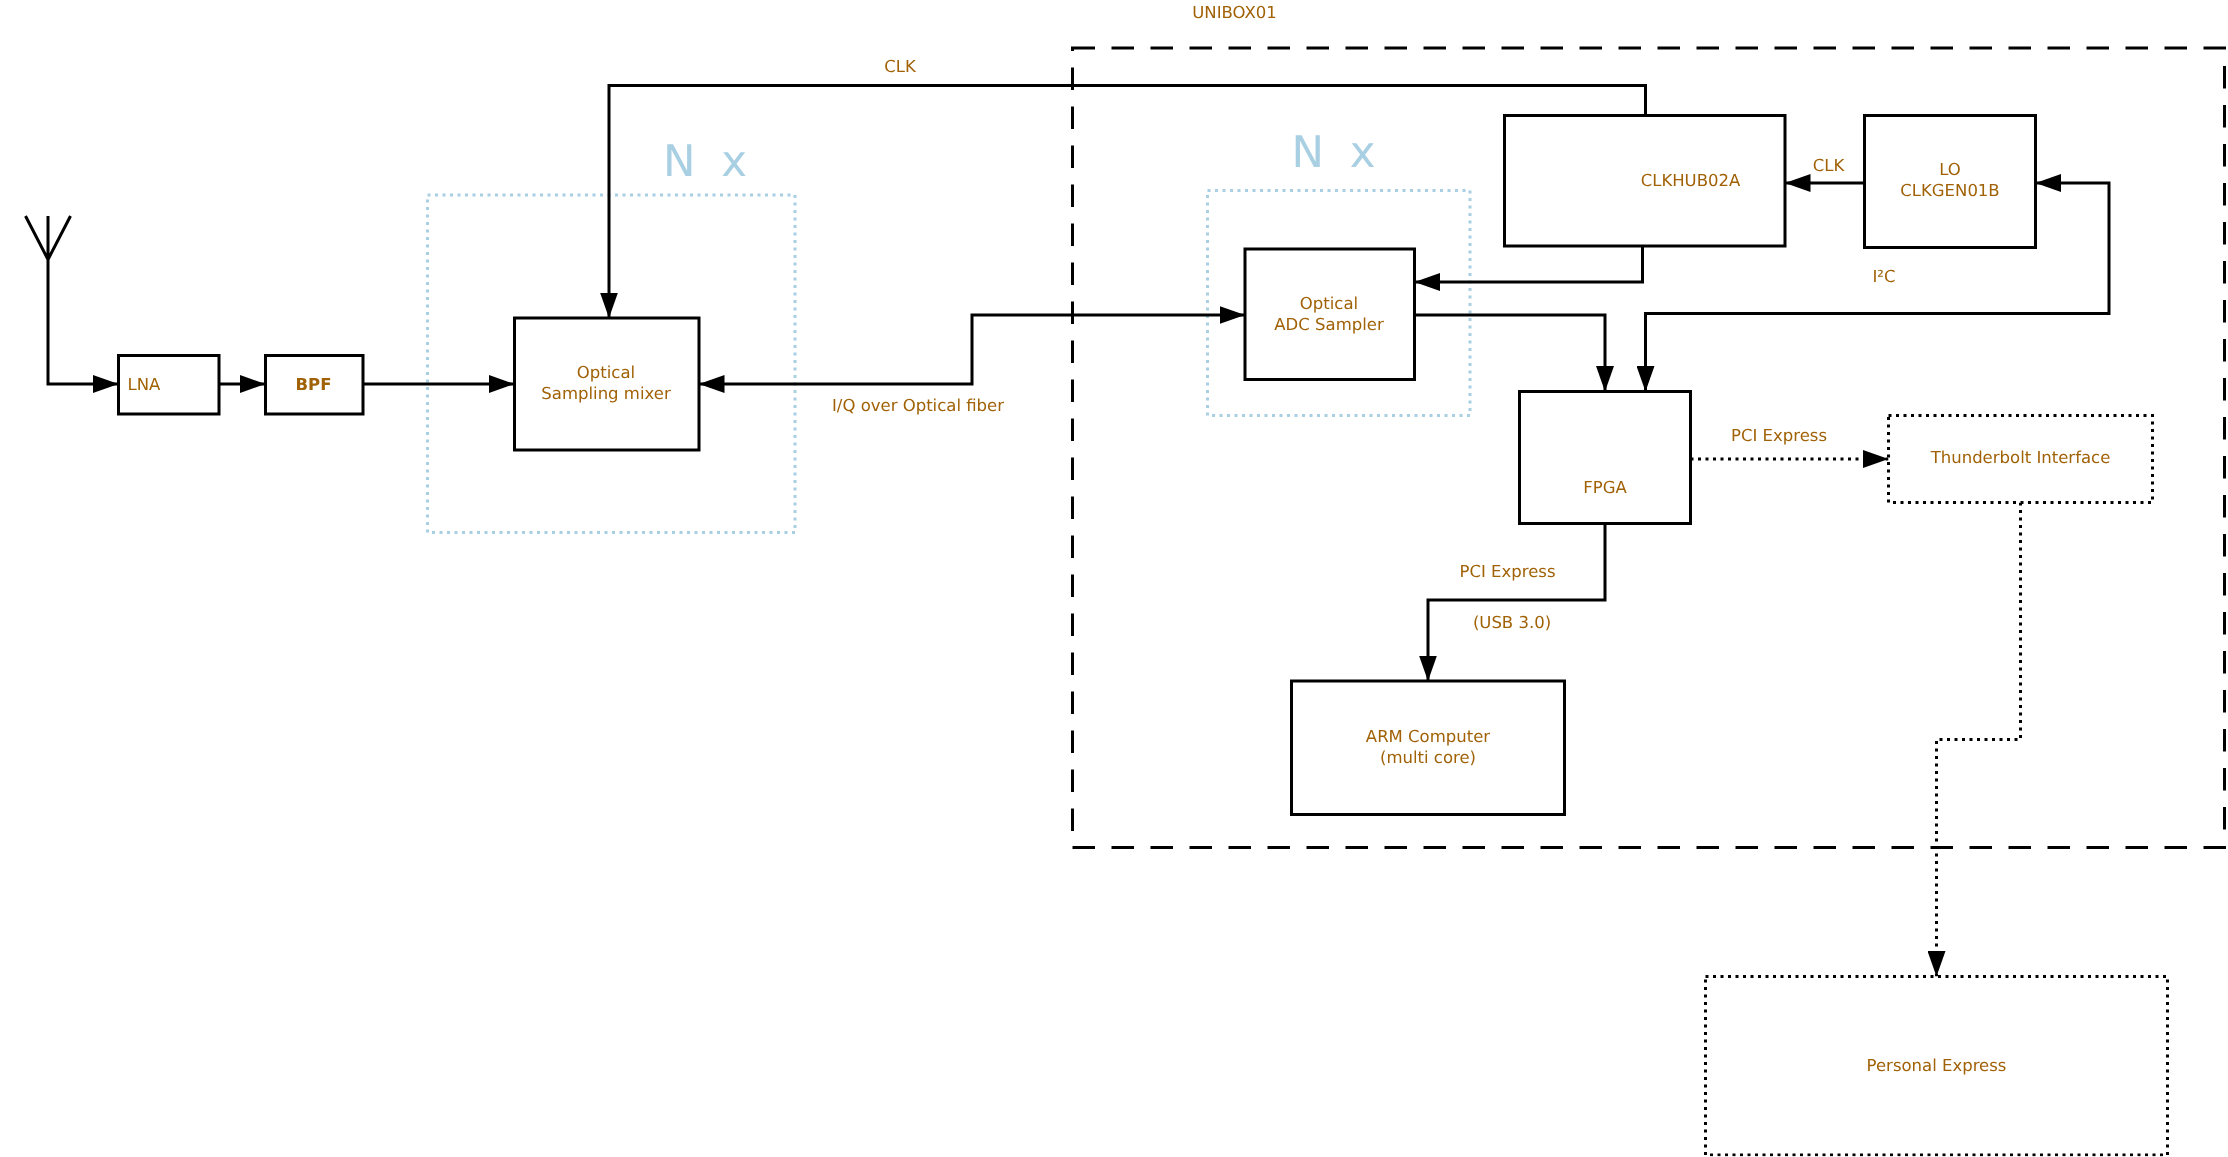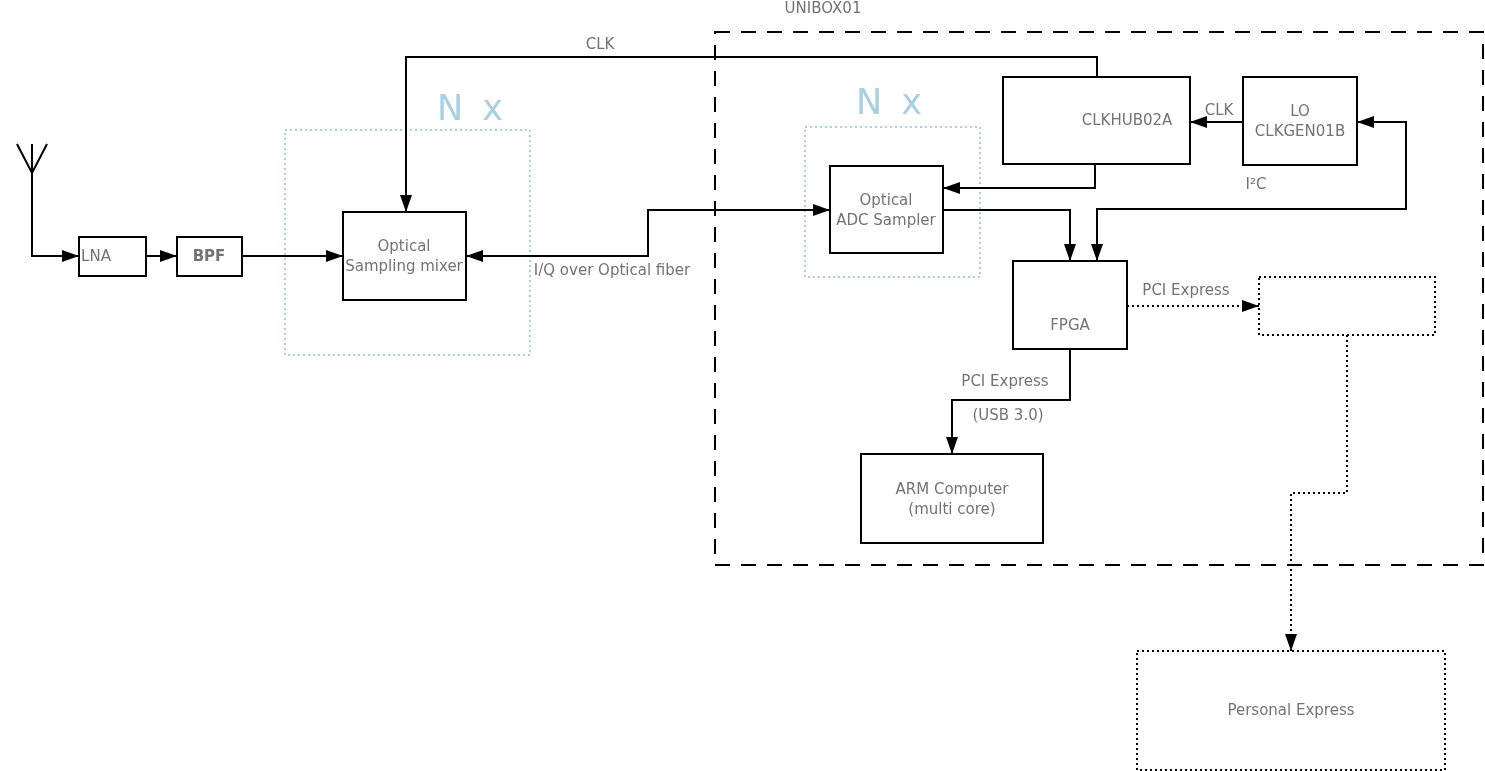--- a/index.html
+++ b/index.html
@@ -18,28 +18,28 @@
     background: #ffffff;
   }
   #wires {
     position: absolute;
     left: 0;
     top: 0;
   }
   .lbl {
     position: absolute;
     transform: translate(-50%, -50%);
-    font-size: 15px;
-    color: #737373;
+    font-size: 11px;
+    color: #a16207;
     text-align: center;
     white-space: pre-line;
     line-height: 1.3;
   }
   .nx {
-    font-size: 35px;
+    font-size: 29px;
     color: #a9cfe3;
     letter-spacing: 4px;
     line-height: 1;
   }
 </style>
 </head>
 <body>
 
 <div id="canvas">
 
@@ -97,20 +97,21 @@
   <div class="lbl" style="left:404px; top:256px;">Optical
 Sampling mixer</div>
   <div class="lbl" style="left:886px; top:210px;">Optical
 ADC Sampler</div>
   <div class="lbl" style="left:1127px; top:121px;">CLKHUB02A</div>
   <div class="lbl" style="left:1300px; top:121px;text-align:center;">LO
 CLKGEN01B</div>
   <div class="lbl" style="left:1070px; top:305px;margin-top:21px;">FPGA</div>
   <div class="lbl" style="left:952px; top:499px;">ARM Computer
 (multi core)</div>
+  <div class="lbl" style="left:1347px; top:306px;">Thunderbolt Interface</div>
   <div class="lbl" style="left:1291px; top:711px;">Personal Express</div>
 
   <div class="lbl" style="left:823px; top:9px;">UNIBOX01</div>
   <div class="lbl nx" style="left:472px; top:108px;">N x</div>
   <div class="lbl nx" style="left:891px; top:102px;">N x</div>
   <div class="lbl" style="left:600px; top:45px;">CLK</div>
   <div class="lbl" style="left:1219px; top:111px;">CLK</div>
   <div class="lbl" style="left:612px; top:271px;text-align:right;">I/Q over Optical fiber</div>
   <div class="lbl" style="left:1256px; top:185px;">I²C</div>
   <div class="lbl" style="left:1186px; top:291px;">PCI Express</div>

